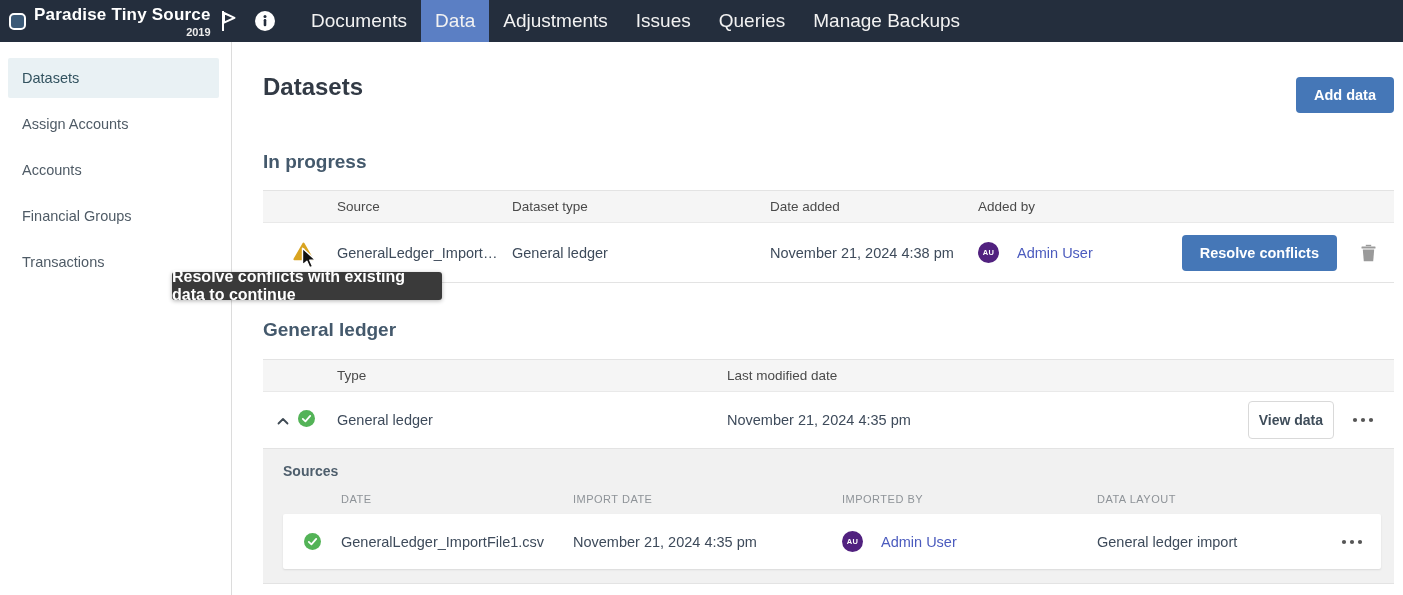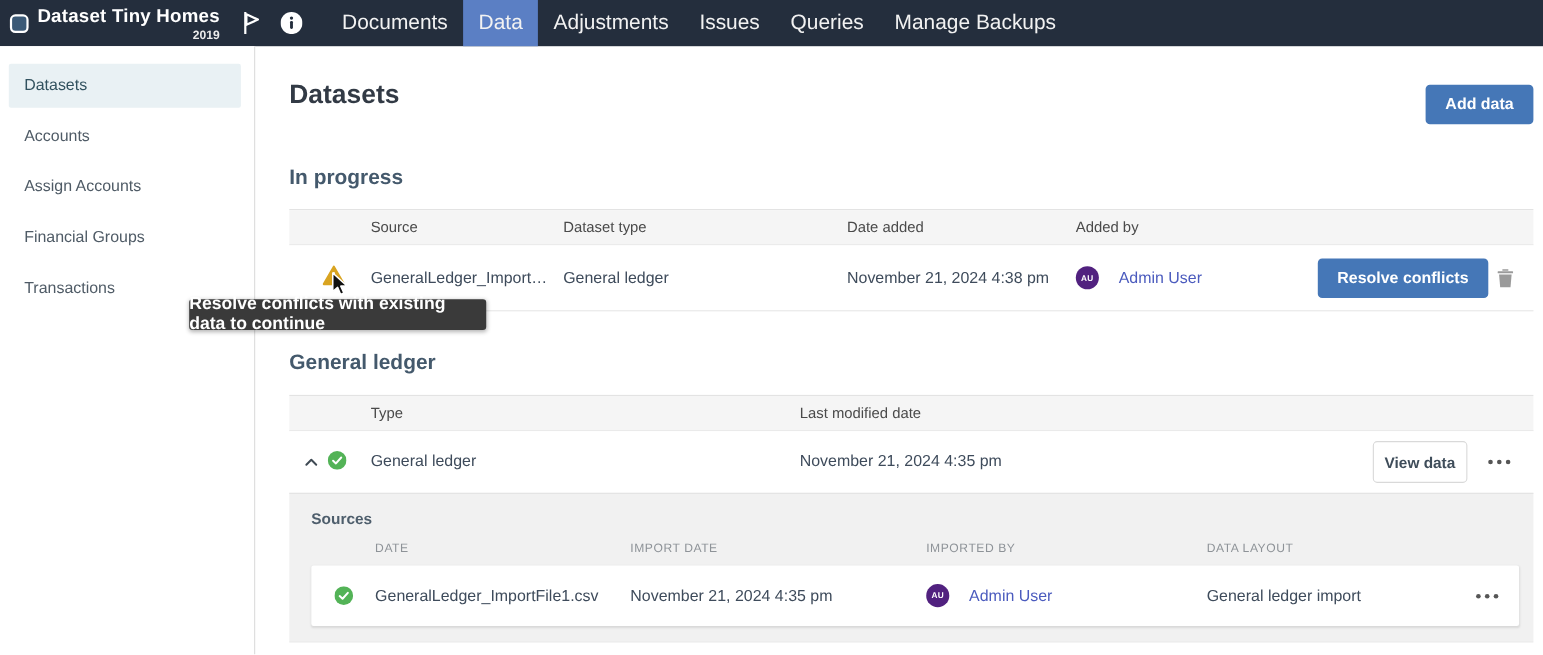--- a/index.html
+++ b/index.html
@@ -71,21 +71,21 @@
   .cell-warning { padding-left: 30px; display: flex; align-items: center; }
   .cell-expand { display: flex; align-items: center; gap: 9px; padding-left: 14px; }
   .added-by, .imported-by { display: flex; align-items: center; }
   .avatar {
     width: 21px; height: 21px; border-radius: 50%; background: #51217f; color: #fff;
     font-size: 7.5px; font-weight: 700; display: inline-flex; align-items: center;
     justify-content: center; margin-right: 18px; letter-spacing: .3px; flex: 0 0 auto;
   }
   .user-link { color: #4b5bbe; cursor: pointer; }
   .actions { display: flex; align-items: center; justify-self: end; }
-  .actions-ip { gap: 8px; padding-right: 18px; padding-left: 44px; }
+  .actions-ip { gap: 24px; padding-right: 18px; padding-left: 44px; }
   .actions-gl { gap: 18px; padding-right: 20px; }
   .btn-outline {
     background: #fff; border: 1px solid #d9d9d9; border-radius: 4px; color: #3f4d5a;
     font-family: inherit; font-size: 14px; font-weight: 700; padding: 10px 10px; cursor: pointer;
   }
   .dots { cursor: pointer; display: flex; align-items: center; }
 
   
   .sources-panel {
     background: #f1f1f1; border-top: 1px solid #e3e3e3;
@@ -113,21 +113,21 @@
   }
   .cursor { position: absolute; left: 301px; top: 247px; z-index: 60; pointer-events: none; }
 </style>
 </head>
 <body>
 
 <header class="topbar">
   <div class="brand">
     <div class="logo-sq"></div>
     <div class="brand-text">
-      <span class="brand-title">Dataset Tiny Homes</span>
+      <span class="brand-title">Paradise Tiny Source</span>
       <span class="brand-year">2019</span>
     </div>
   </div>
   <div class="top-icons">
     <span class="icon-btn">
       <svg width="22" height="24" viewBox="0 0 22 24">
           <path d="M6 2v20" stroke="#fff" stroke-width="2"></path>
           <path d="M7 4 L17.5 8.8 L7 13.6 Z" fill="none" stroke="#fff" stroke-width="2" stroke-linejoin="round"></path>
         </svg>
     </span>
@@ -144,22 +144,22 @@
     <div class="nav-item active">Data</div>
     <div class="nav-item">Adjustments</div>
     <div class="nav-item">Issues</div>
     <div class="nav-item">Queries</div>
     <div class="nav-item">Manage Backups</div>
   </nav>
 </header>
 
 <aside class="sidebar">
   <div class="side-item active">Datasets</div>
+  <div class="side-item">Assign Accounts</div>
   <div class="side-item">Accounts</div>
-  <div class="side-item">Assign Accounts</div>
   <div class="side-item">Financial Groups</div>
   <div class="side-item">Transactions</div>
 </aside>
 
 <main class="main">
 
   <div class="page-head">
     <h1 class="page-title">Datasets</h1>
     <button class="btn-primary">Add data</button>
   </div>

